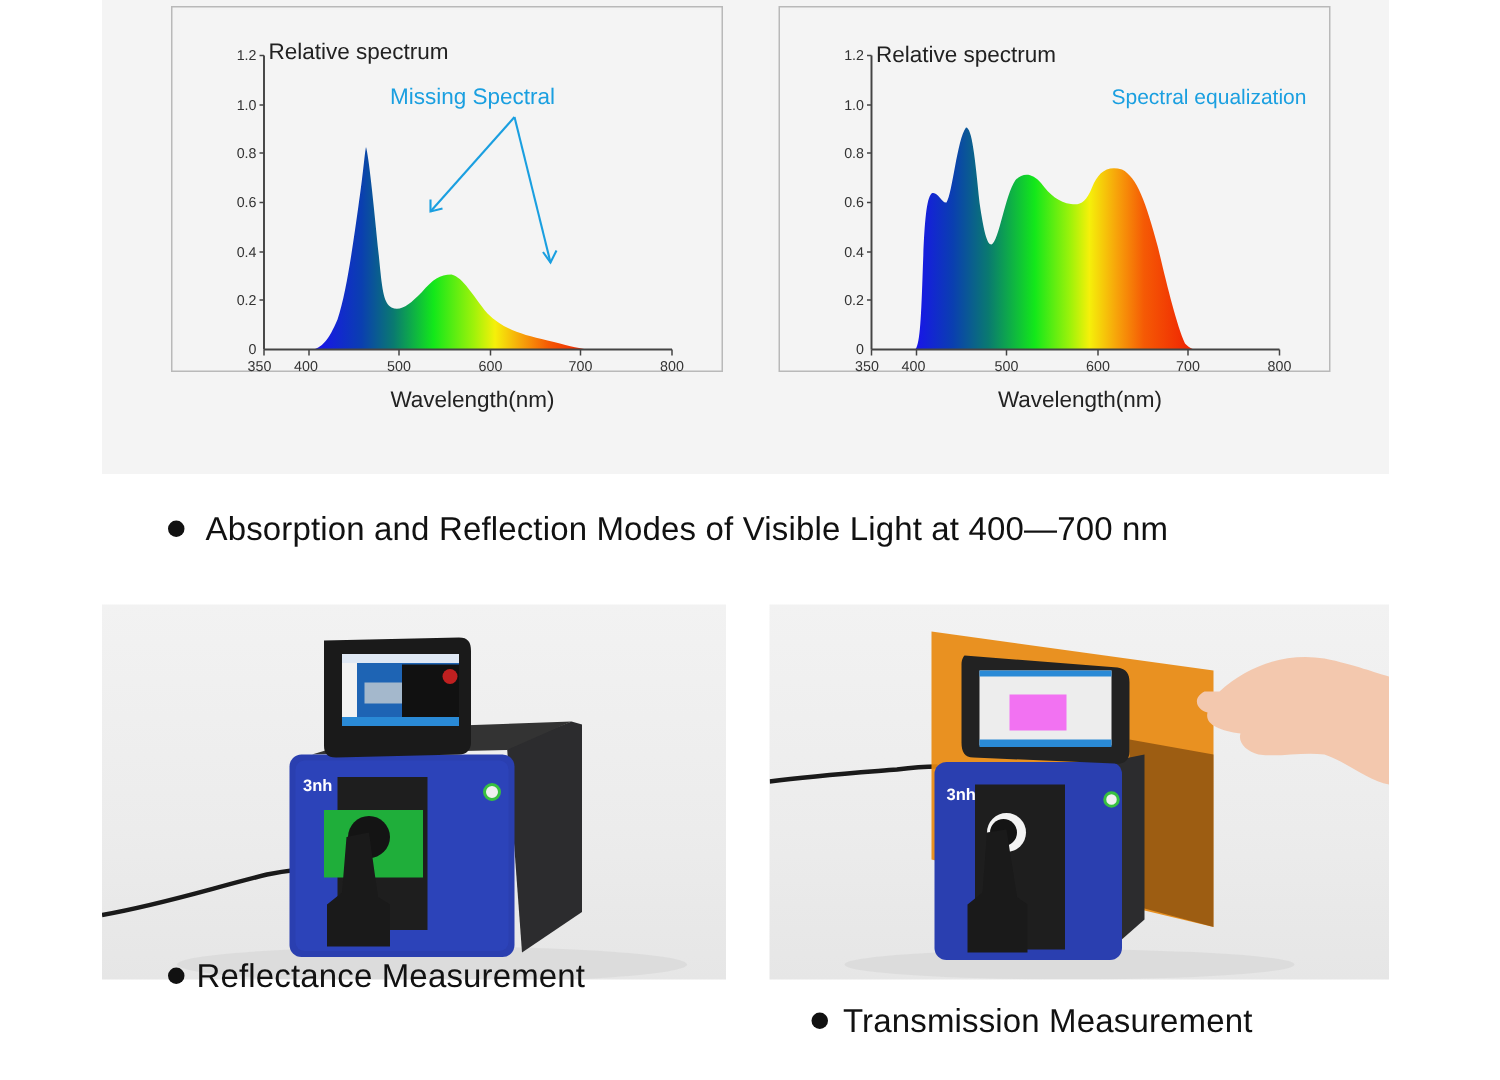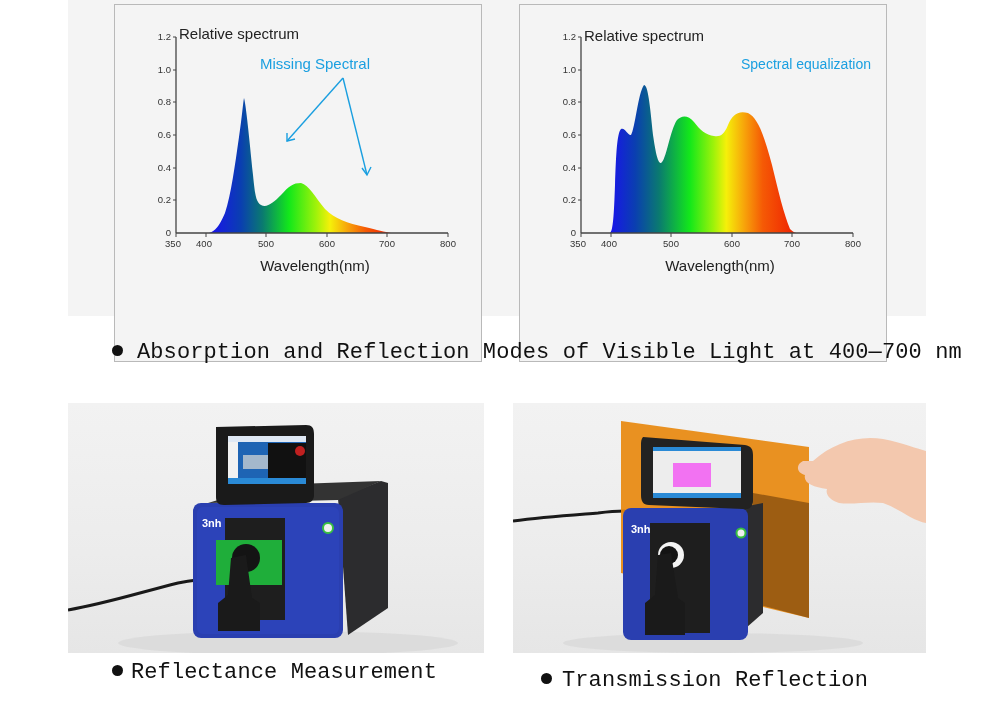--- a/index.html
+++ b/index.html
@@ -1,20 +1,20 @@
 <!DOCTYPE html>
 <html><head>
 <meta charset="utf-8">
 <style>
   html,body{margin:0;padding:0;background:#ffffff;}
   body{width:1000px;height:720px;position:relative;overflow:hidden;font-family:"Liberation Sans",sans-serif;color:#111;}
   .top-panel{position:absolute;left:68px;top:0;width:858px;height:316px;background:#f4f4f4;}
-  .chart-box{position:absolute;top:4px;width:368px;height:358px;border:1px solid #b9b9b9;background:#f4f4f4;box-sizing:border-box;padding-left:29px;}
+  .chart-box{position:absolute;top:4px;width:368px;height:244px;border:1px solid #b9b9b9;background:#f4f4f4;box-sizing:border-box;padding-left:29px;}
   .chart-box svg{position:absolute;left:0;top:0;}
-  .caption{position:absolute;font-family:Liberation Mono, monospace;font-size:22px;color:#111;white-space:nowrap;letter-spacing:0.1px;}
+  .caption{position:absolute;font-family:Liberation Sans, sans-serif;font-size:22px;color:#111;white-space:nowrap;letter-spacing:0.1px;}
   .bullet{display:inline-block;width:11px;height:11px;border-radius:50%;background:#111;vertical-align:middle;margin-right:14px;position:relative;top:-2px;}
   .photo{position:absolute;top:403px;height:250px;background:linear-gradient(180deg,#f2f2f2 0%,#ececec 60%,#e6e6e6 100%);overflow:hidden;}
   .photo svg{position:absolute;left:0;top:0;}
 </style>
 </head>
 <body>
 
 <div class="top-panel">
 
   <div class="chart-box" style="left:46px;">
@@ -195,18 +195,18 @@
     <path d="M130,34 L232,42 C238,43 240,46 240,52 L240,98 C240,104 236,107 230,106 L136,102 C130,102 128,98 128,92 L128,40 C128,36 130,34 130,34 Z" fill="#222"></path>
     <rect x="140" y="44" width="88" height="50" fill="#ededed"></rect>
     <rect x="140" y="44" width="88" height="4" fill="#2a8ad6"></rect>
     <rect x="160" y="60" width="38" height="24" fill="#f272f2"></rect>
     <rect x="140" y="90" width="88" height="5" fill="#2a8ad6"></rect>
 
     <path d="M300,58 C320,40 345,32 370,36 C390,40 405,46 413,48 L413,120 C400,118 385,105 370,100 C355,98 340,102 326,100 C318,98 312,92 314,86 C300,84 290,80 292,72 C284,70 282,62 290,58 Z" fill="#f3c8ae"></path>
   </svg>
 </div>
 
-<div class="caption" style="left:112px;top:660px;text-align:center;">
+<div class="caption" style="left:112px;top:638px;text-align:center;">
   <span class="bullet" style="margin-right:8px;"></span><span>Reflectance Measurement</span>
 </div>
 <div class="caption" style="left:541px;top:668px;">
-  <span class="bullet" style="margin-right:10px;"></span><span>Transmission Reflection</span>
+  <span class="bullet" style="margin-right:10px;"></span><span>Transmission Measurement</span>
 </div>
 
 </body></html>

